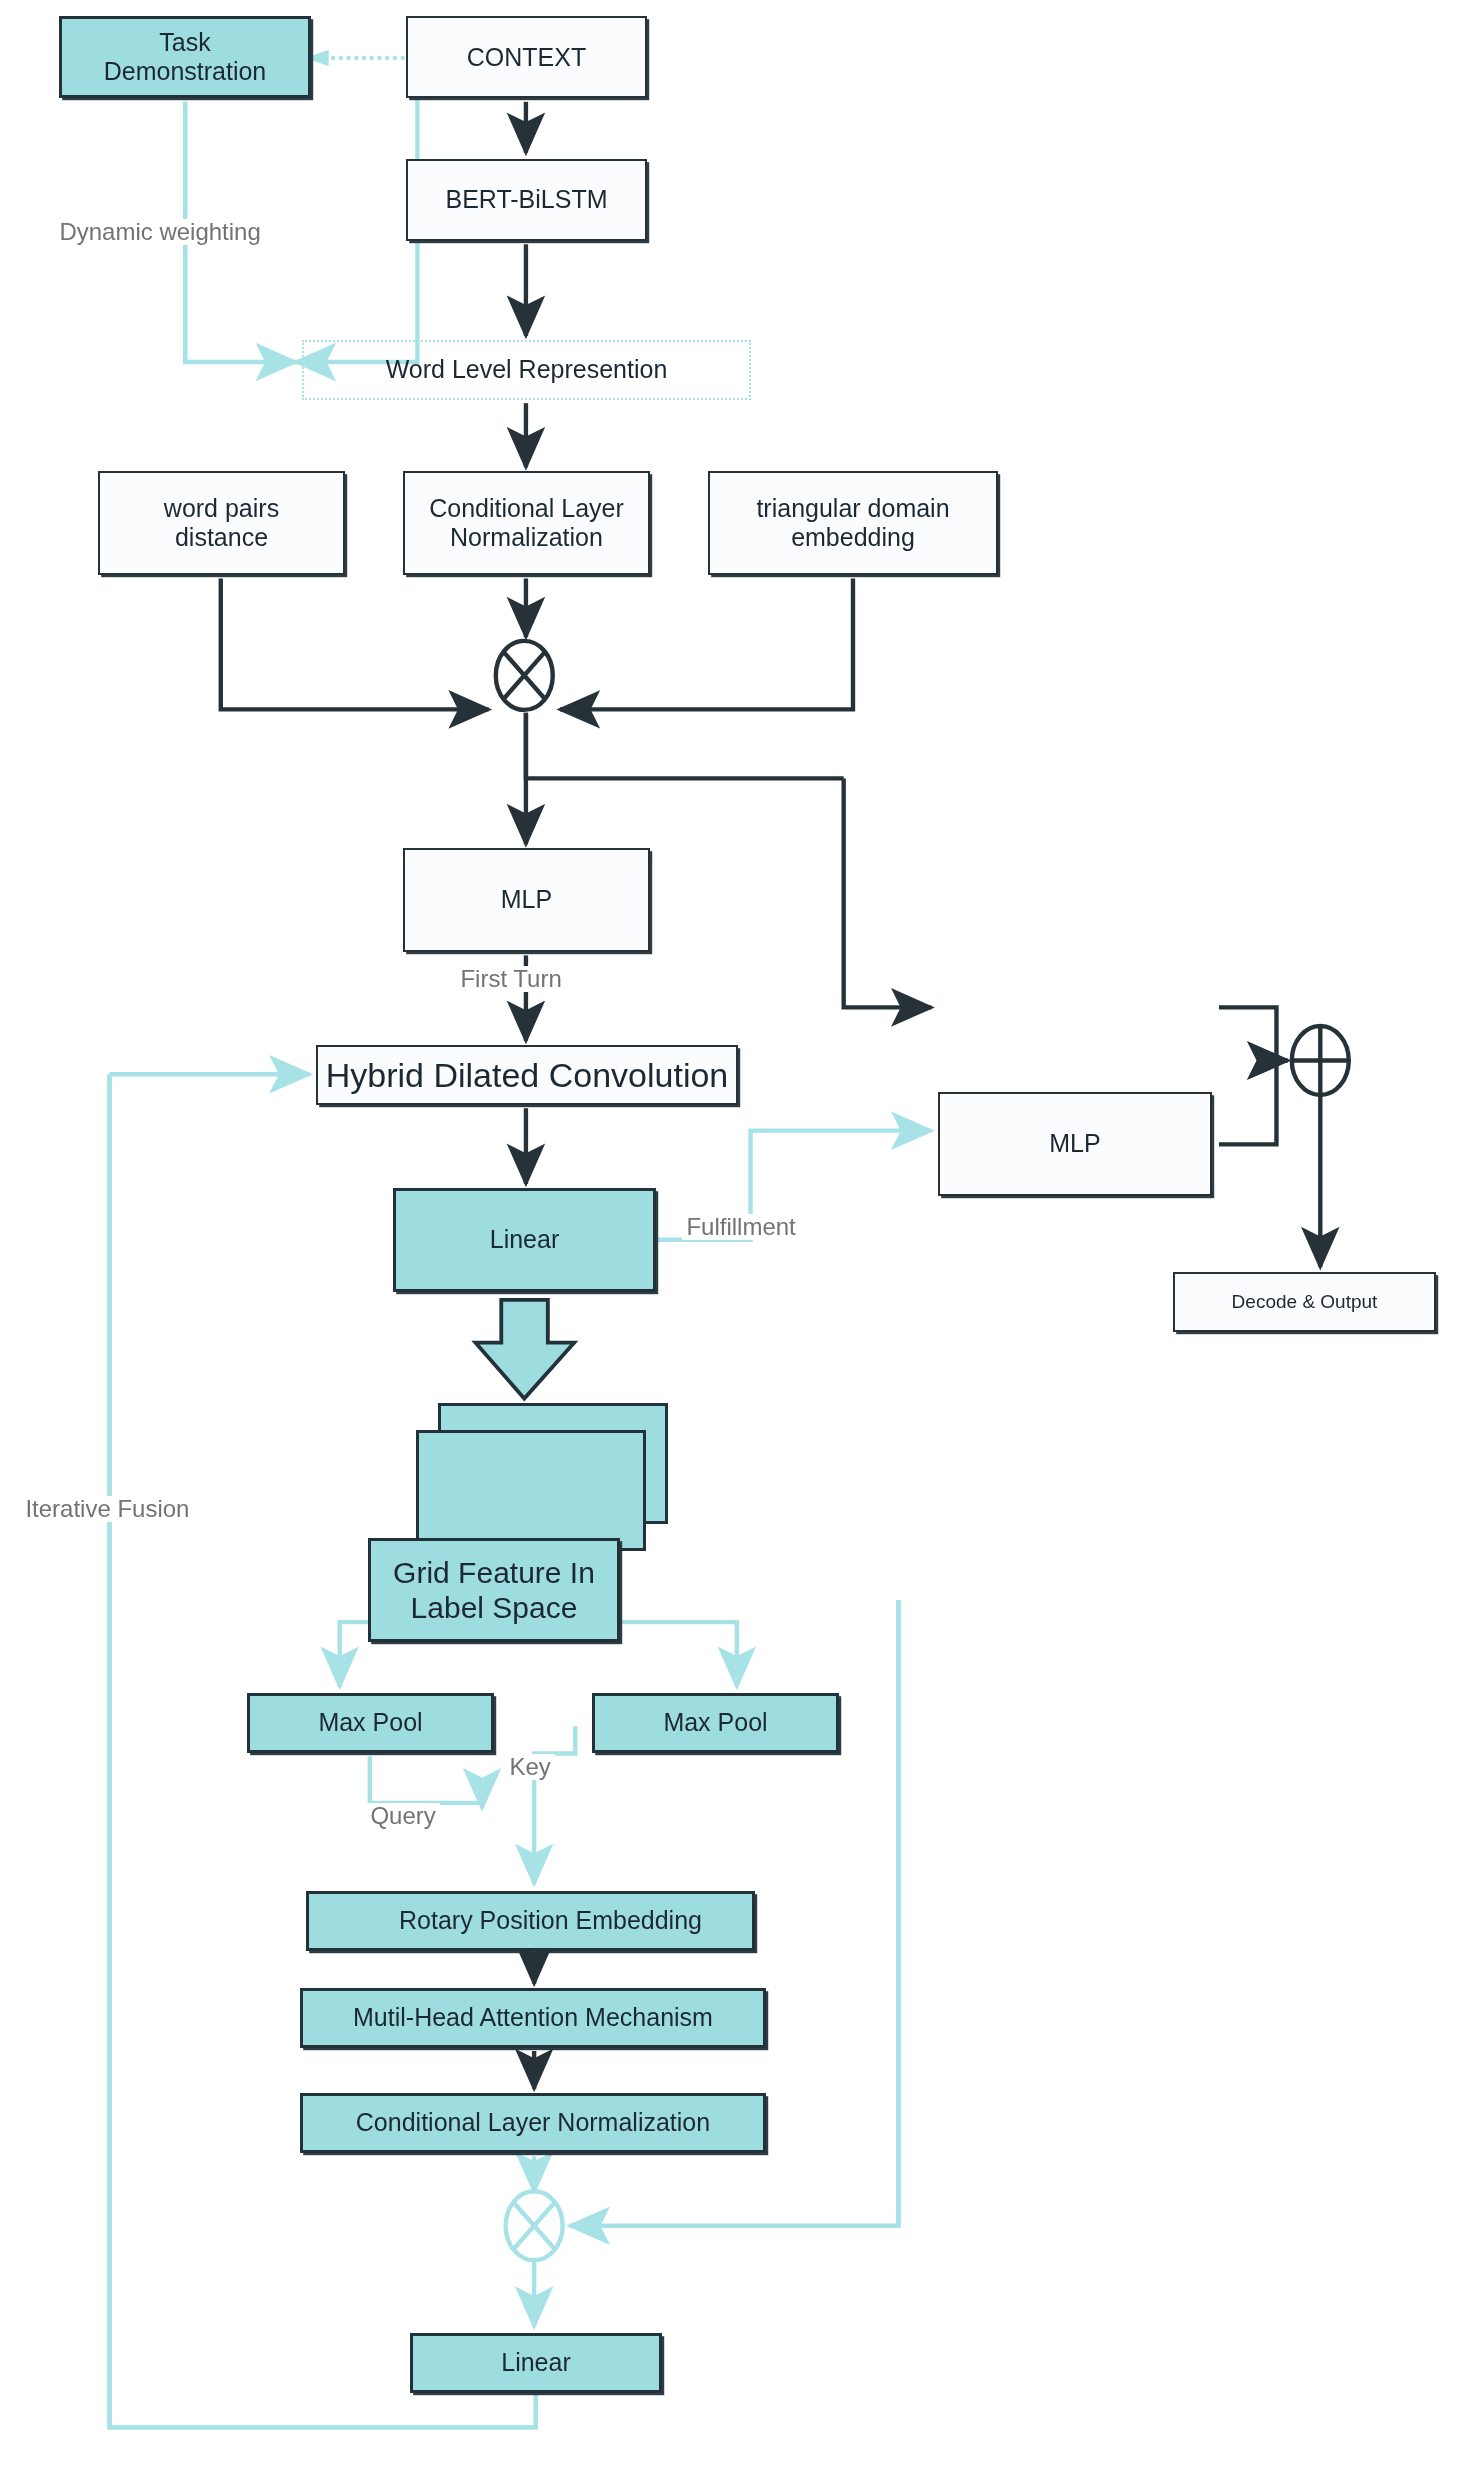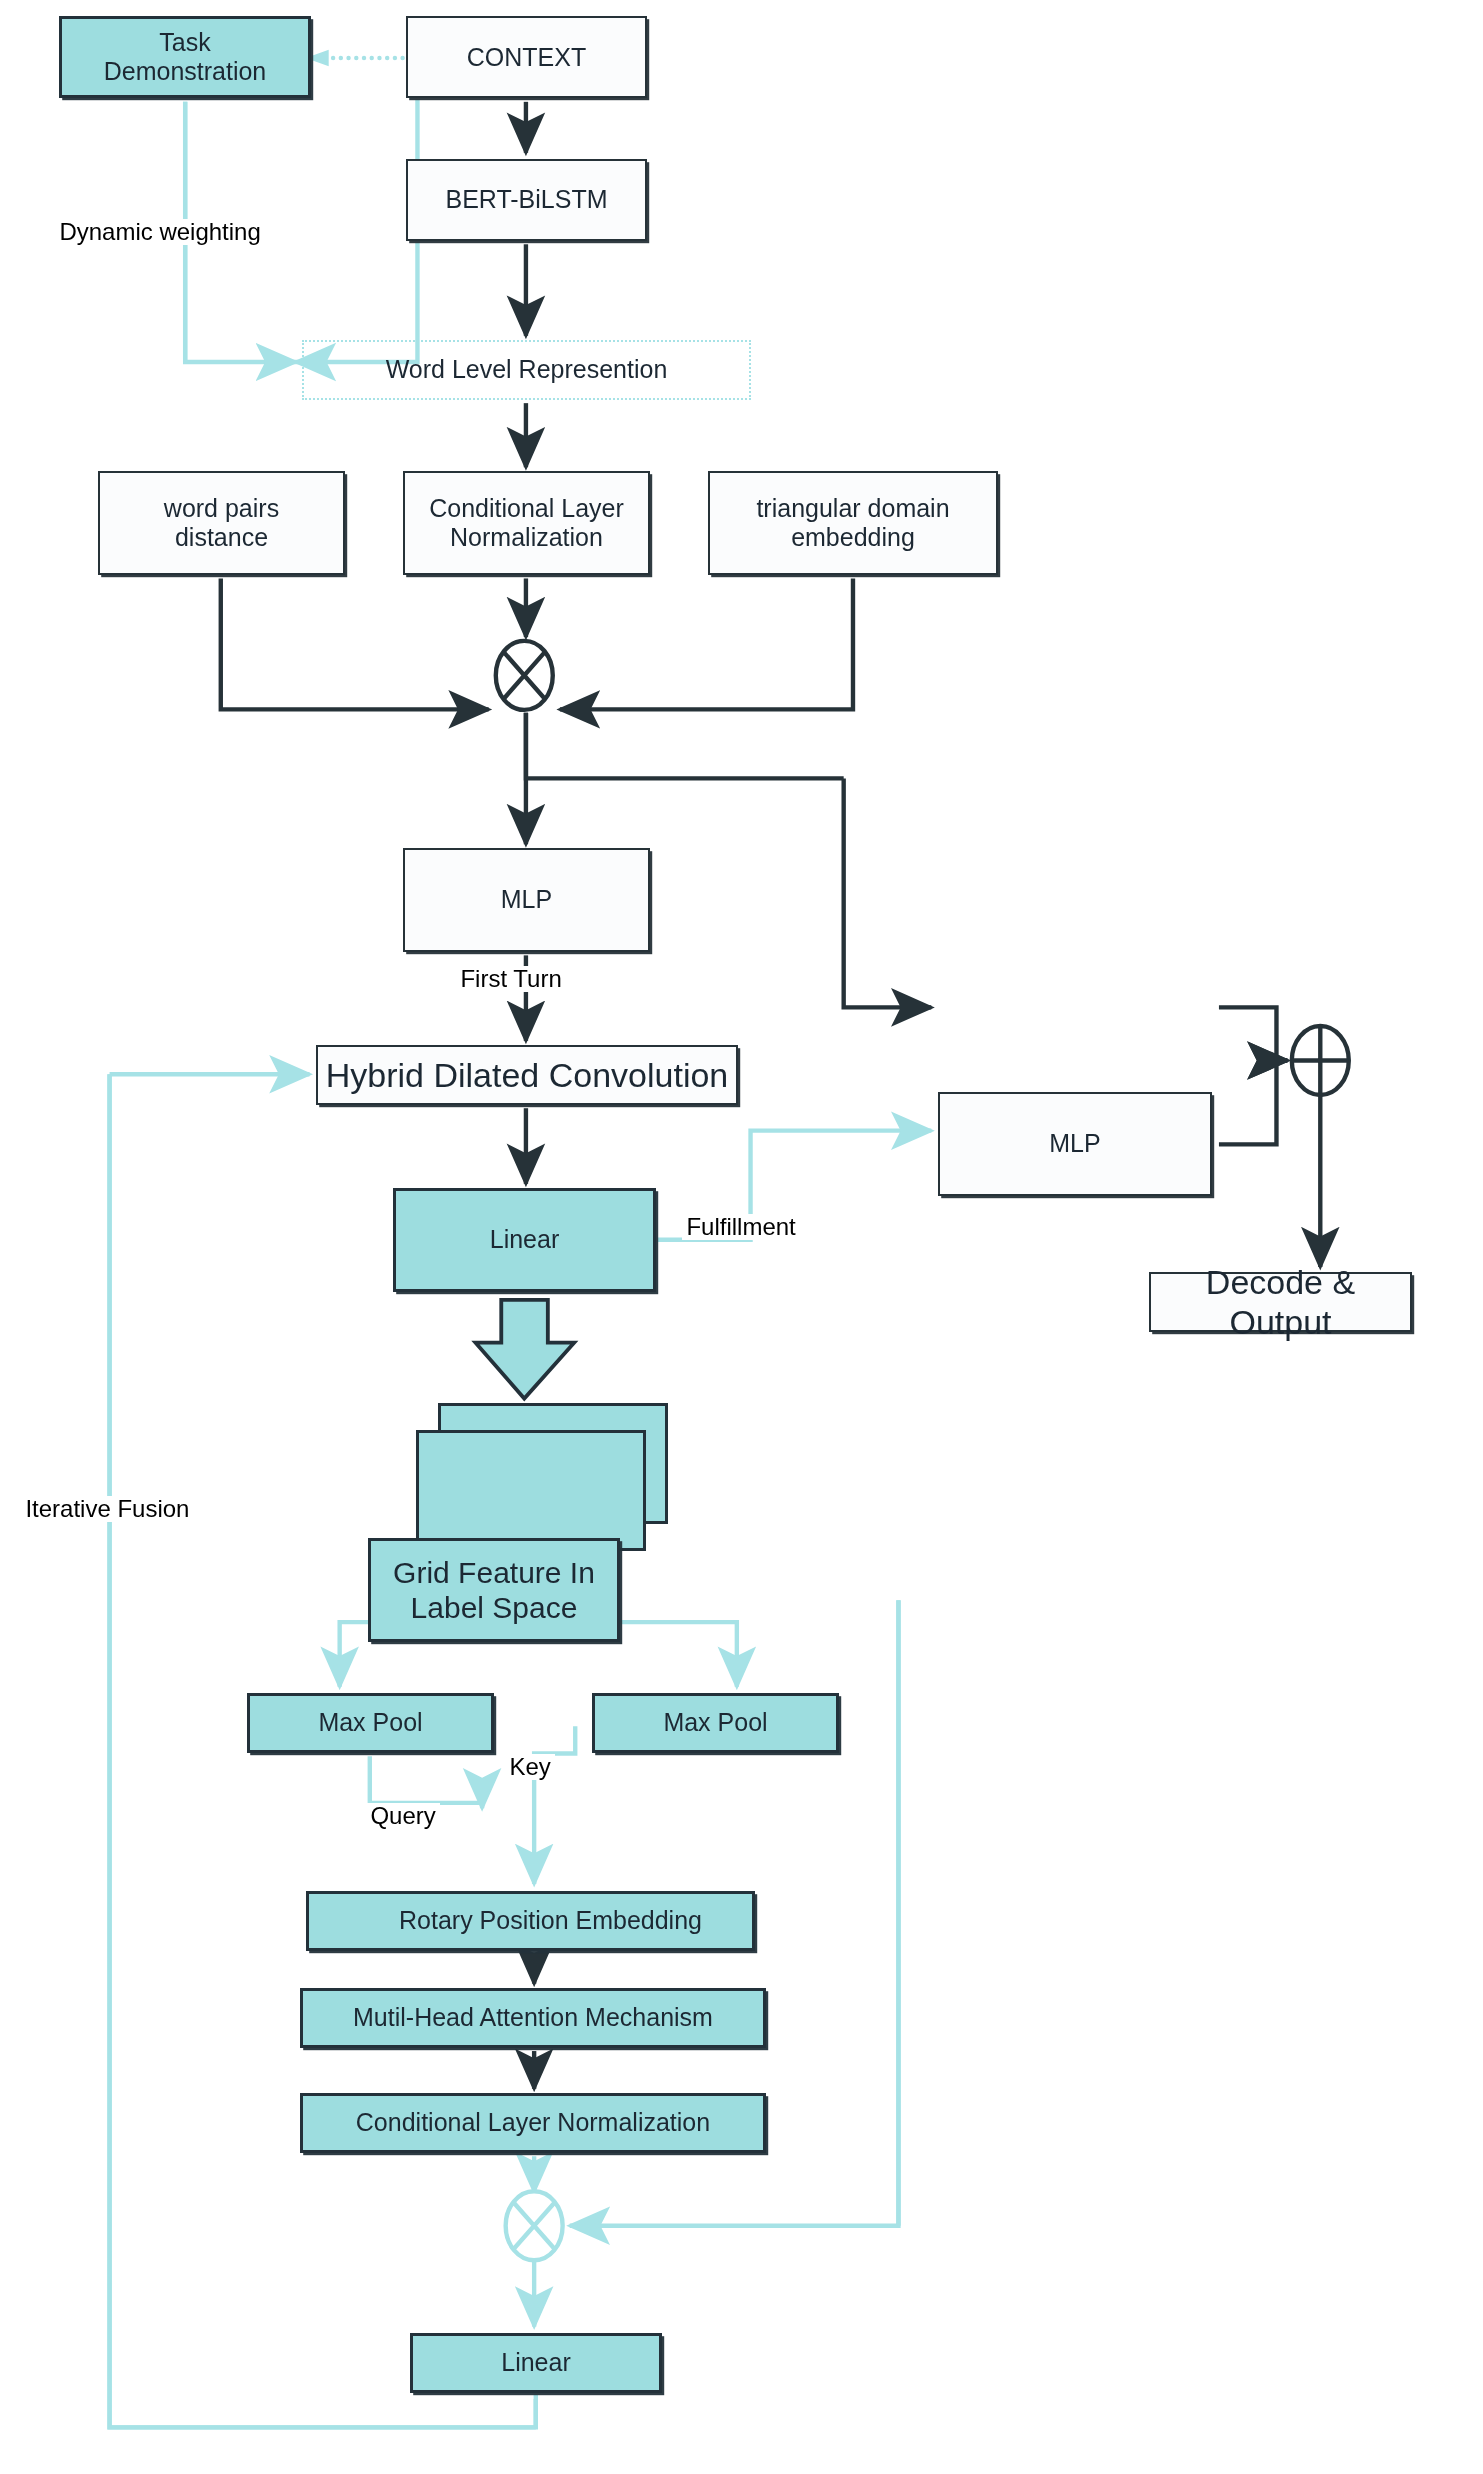--- a/index.html
+++ b/index.html
@@ -11,21 +11,21 @@
   .node{position:absolute;box-sizing:border-box;display:flex;align-items:center;
         justify-content:center;text-align:center;line-height:1.18;
         color:#1c2833;font-weight:400;}
   .node.plain{background:#fbfcfd;border:2.7px solid #263238;
         box-shadow:2.7px 2.7px 0 -0.5px rgba(38,50,56,0.95);}
   .node.teal{background:#9ddddf;border:3.3px solid #23313a;
         box-shadow:2.7px 2.7px 0 -0.5px rgba(35,49,58,0.95);}
   .node.dotted{background:transparent;border:2.7px dotted #a6e2e6;text-align:center;}
   .node.stack{background:#9ddddf;border:3.3px solid #23313a;}
 
-  .edge-label{position:absolute;color:#000000;background:#ffffff;
+  .edge-label{position:absolute;color:#737373;background:#ffffff;
        padding:1.1px 4.4px;white-space:nowrap;line-height:1;}
 </style>
 </head>
 <body>
 
 <div id="stage">
 
   <svg id="svg-layer" viewBox="0 0 2707 4516">
     <defs>
       <marker id="ah-dark" markerWidth="11" markerHeight="11" refX="9.2" refY="5" orient="auto" markerUnits="strokeWidth">
@@ -127,21 +127,21 @@
 Label Space</div>
 
   <div class="node teal" style="left:247px;top:1693px;width:247px;height:60px;font-size:25px;">Max Pool</div>
   <div class="node teal" style="left:592px;top:1693px;width:247px;height:60px;font-size:25px;">Max Pool</div>
   <div class="node teal" style="left:306px;top:1891px;width:449px;height:60px;font-size:25px;padding-left:40px;">Rotary Position Embedding</div>
   <div class="node teal" style="left:300px;top:1988px;width:466px;height:60px;font-size:25px;">Mutil-Head Attention Mechanism</div>
   <div class="node teal" style="left:300px;top:2093px;width:466px;height:60px;font-size:25px;">Conditional Layer Normalization</div>
   <div class="node teal" style="left:410px;top:2333px;width:252px;height:60px;font-size:25px;">Linear</div>
 
   <div class="node plain" style="left:938px;top:1092px;width:274px;height:104px;font-size:25px;">MLP</div>
-  <div class="node plain" style="left:1149px;top:1272px;width:263px;height:60px;font-size:34px;">Decode &amp; Output</div>
+  <div class="node plain" style="left:1173px;top:1272px;width:263px;height:60px;font-size:19px;">Decode &amp; Output</div>
 
   <div class="edge-label" style="left:55px;top:219px;font-size:24px;">Dynamic weighting</div>
   <div class="edge-label" style="left:456px;top:966px;font-size:24px;">First Turn</div>
   <div class="edge-label" style="left:682px;top:1214px;font-size:24px;">Fulfillment</div>
   <div class="edge-label" style="left:21px;top:1496px;font-size:24px;">Iterative Fusion</div>
   <div class="edge-label" style="left:505px;top:1754px;font-size:24px;">Key</div>
   <div class="edge-label" style="left:366px;top:1803px;font-size:24px;">Query</div>
 
 </div>
 

